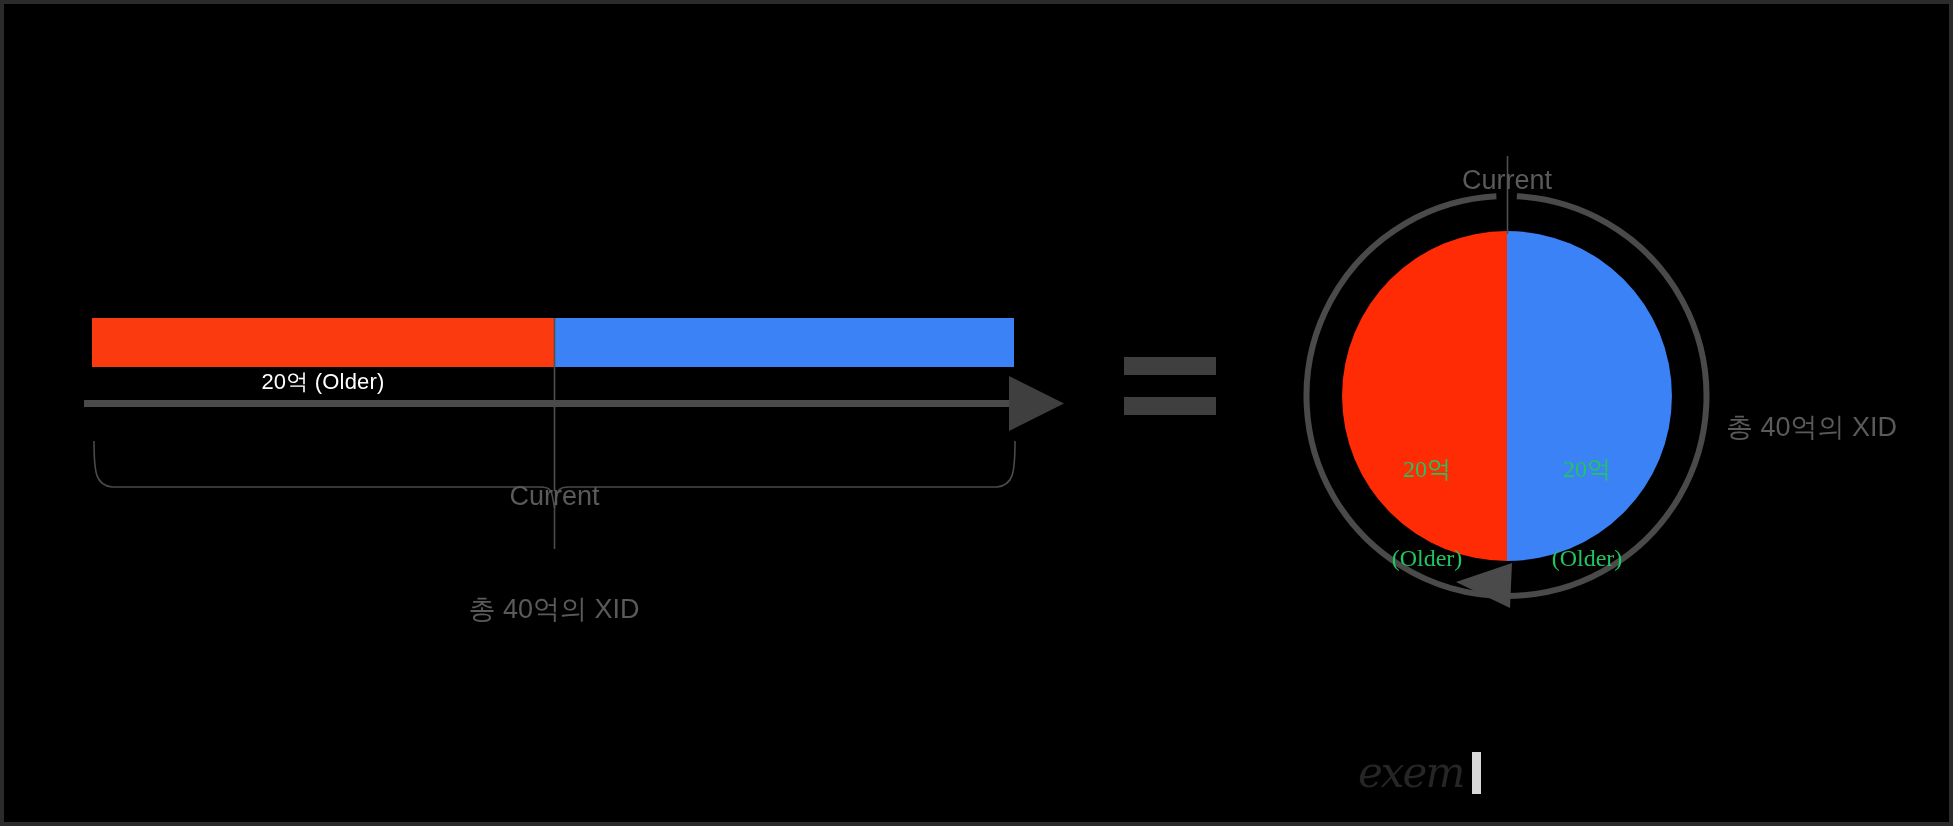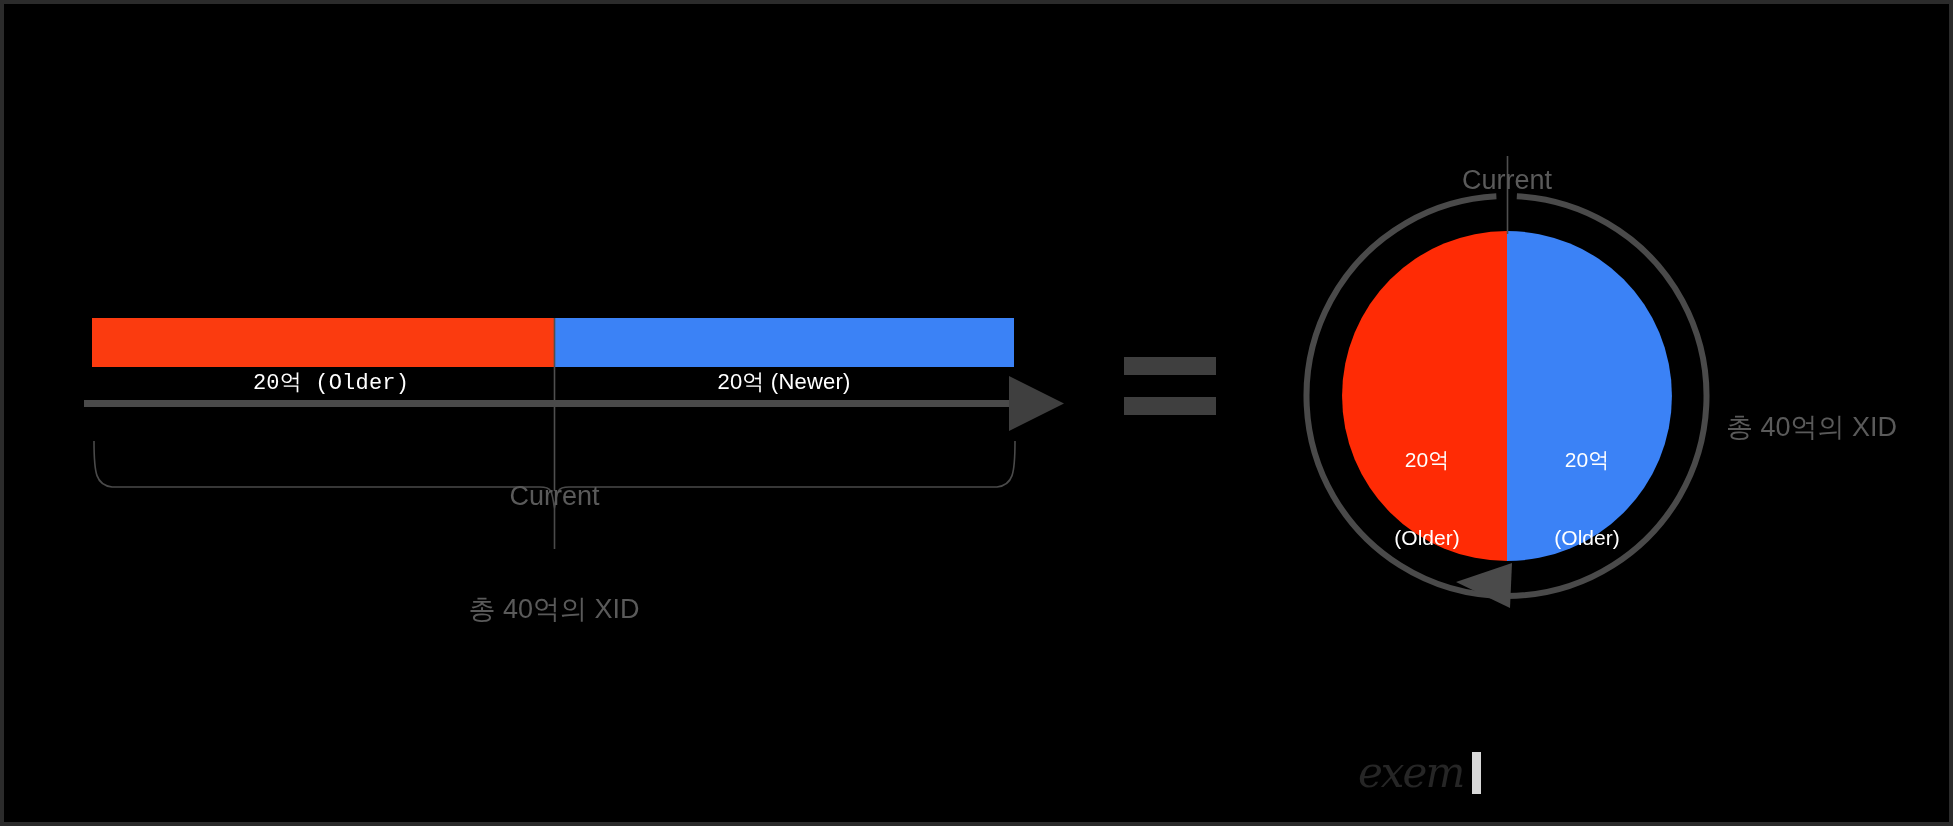--- a/index.html
+++ b/index.html
@@ -33,24 +33,25 @@
   .bar-label {
     color: #ffffff;
     font-size: 22px;
     letter-spacing: 0.2px;
   }
   .gray-label {
     color: #5a5a5a;
     font-size: 27px;
   }
   .pie-label {
-    color: #ffffff;
-    font-size: 21px;
+    color: #22c55e;
+    font-size: 24px;
     text-align: center;
     line-height: 1.24;
+    font-family: Liberation Serif, serif;
   }
   .logo-wrap {
     position: absolute;
     left: 1348px;
     top: 748px;
     display: flex;
     align-items: center;
     gap: 9px;
   }
   .logo-text {
@@ -108,23 +109,22 @@
 
     <path d="M1452,578 L1508,559 L1506,604 z" fill="#4a4a4a"></path>
 
     <path d="M1503,227 A165,165 0 0,0 1503,557 Z" fill="#FF2B05"></path>
 
     <path d="M1503,227 A165,165 0 0,1 1503,557 Z" fill="#3B82F6"></path>
 
     <line x1="1503.5" y1="152" x2="1503.5" y2="230" stroke="#4f4f4f" stroke-width="1.6"></line>
   </svg>
 
-  <div class="lbl bar-label" style="left:96px; top:327px; width:462px; text-align:center;font-family:Liberation Mono, monospace;">20억 (Older)</div>
+  <div class="lbl bar-label" style="left:88px; top:327px; width:462px; text-align:center;">20억 (Older)</div>
 
-  <div class="lbl bar-label" style="left:550px; top:327px; width:460px; text-align:center;">20억 (Newer)</div>
 
   <div class="lbl gray-label" style="left:88px; top:441px; width:925px; text-align:center;">Current</div>
 
   <div class="lbl gray-label" style="left:300px; top:551px; width:500px; text-align:center;">총 40억의 XID</div>
 
   <div class="lbl gray-label" style="left:1353px; top:125px; width:300px; text-align:center;">Current</div>
 
   <div class="lbl pie-label" style="left:1353px; top:355px; width:140px; text-align:center;">
     <div>20억</div>
     <div>(Older)</div>

